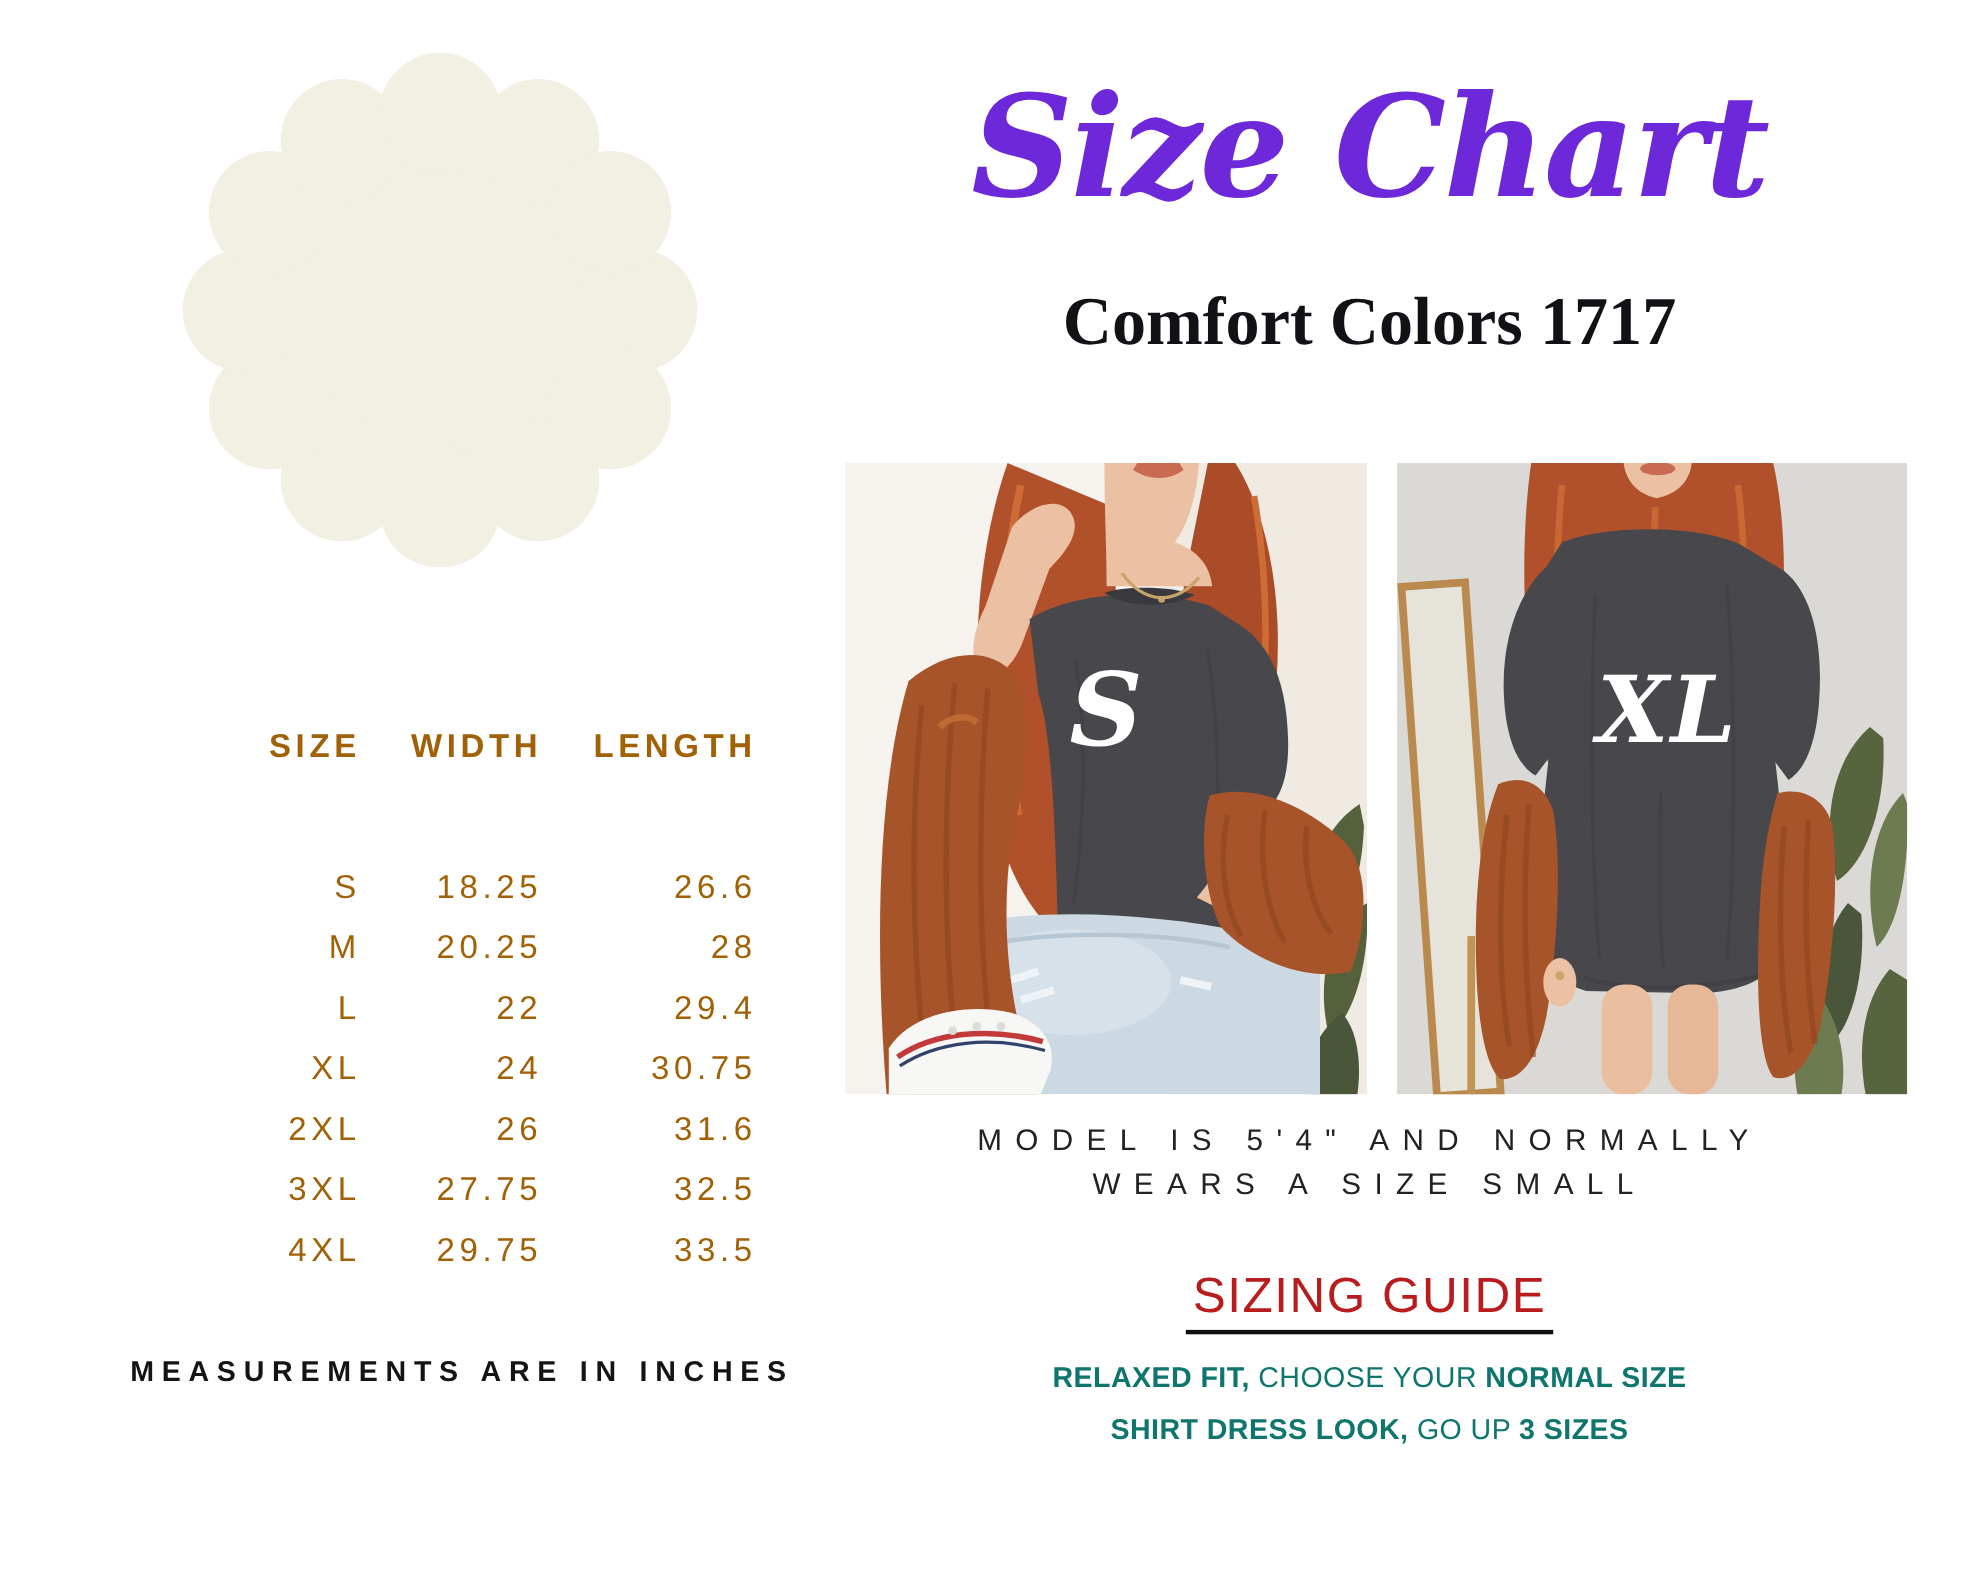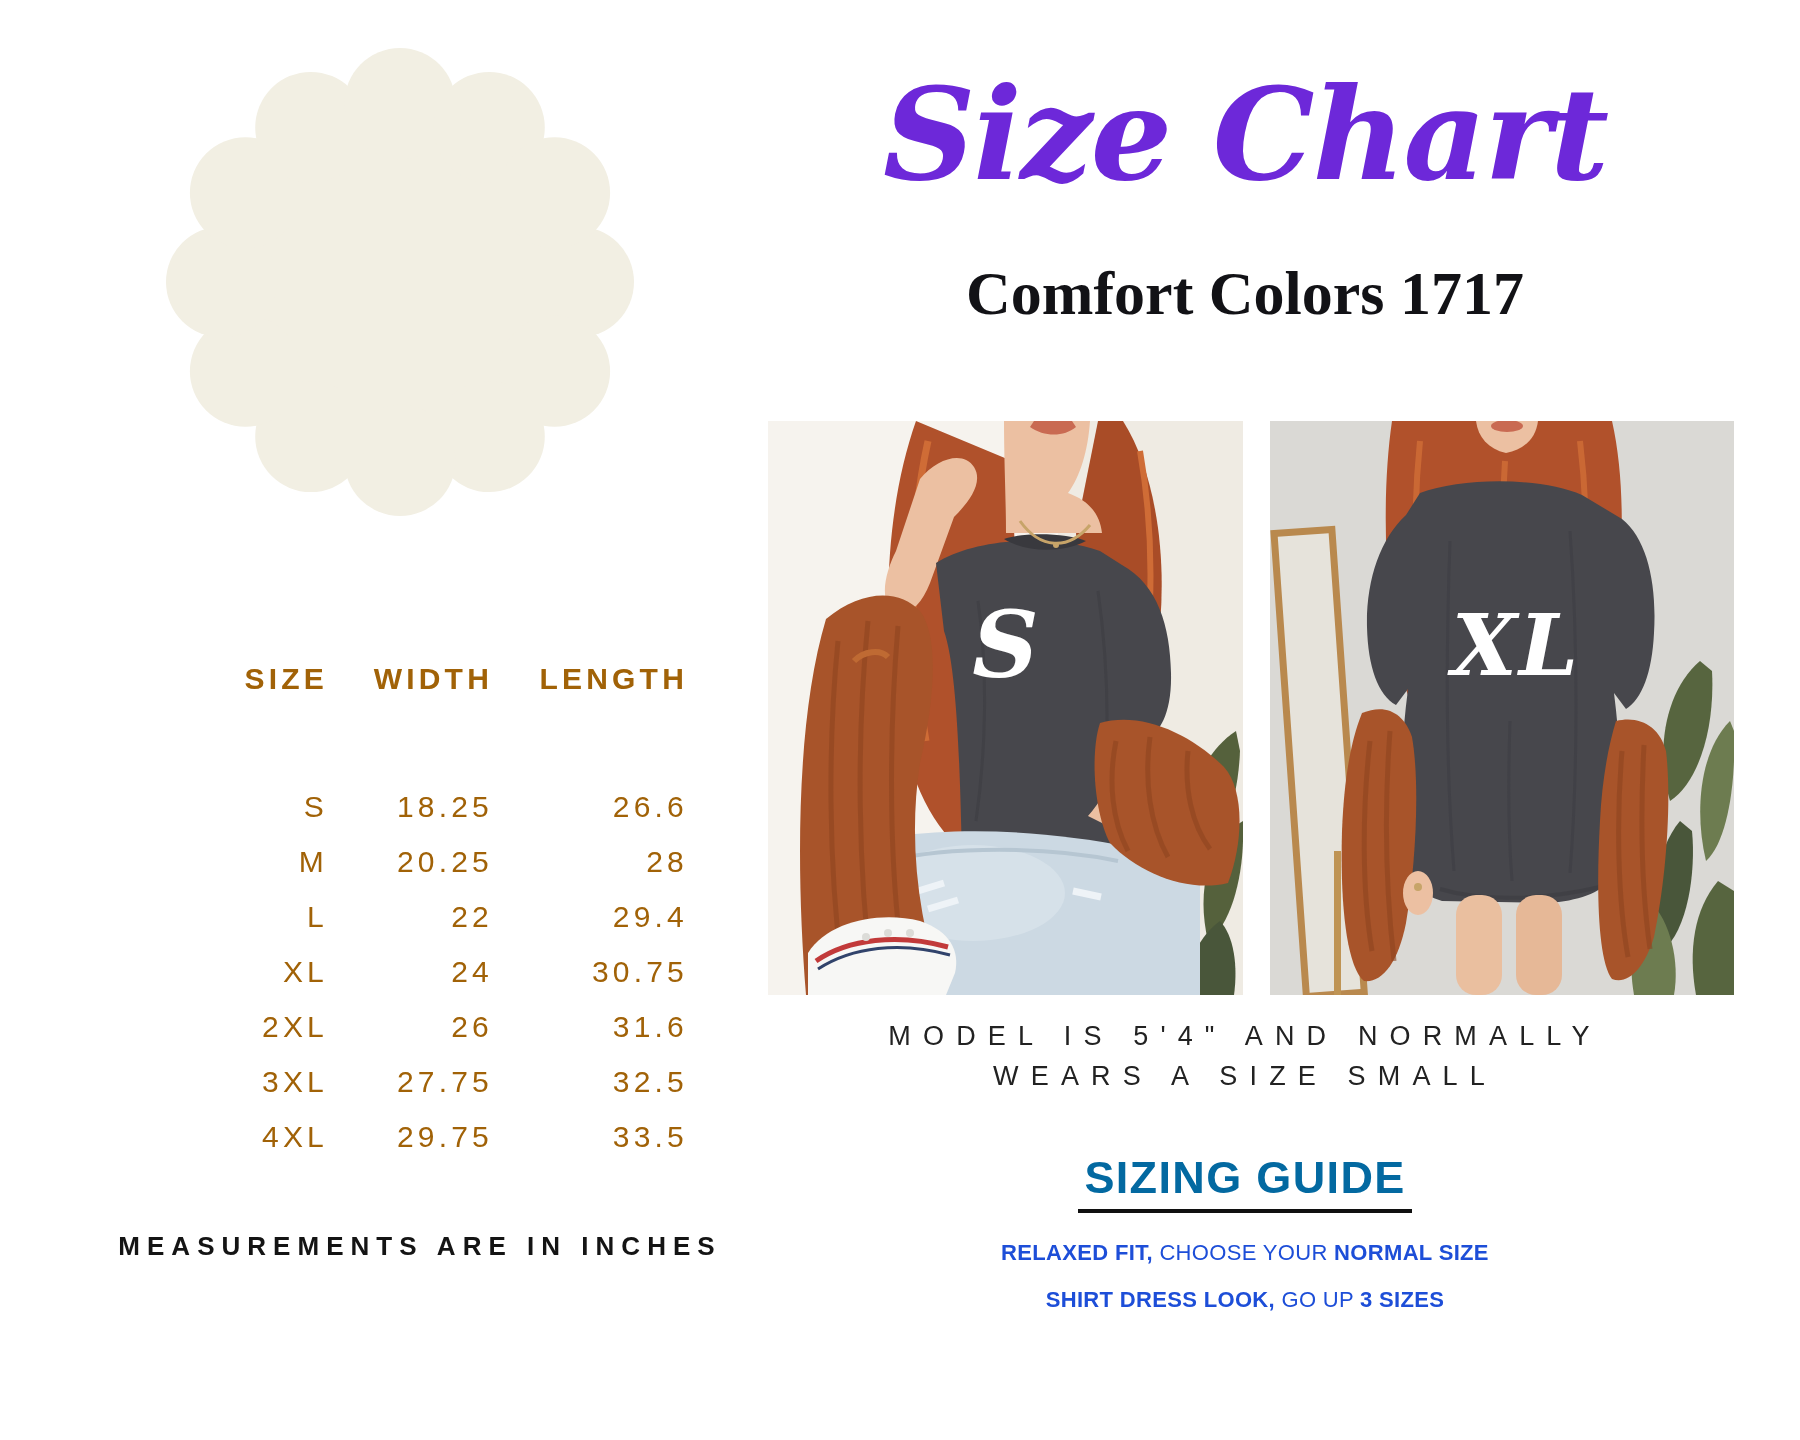--- a/index.html
+++ b/index.html
@@ -46,24 +46,24 @@
   .photo-s .shirt-letter{left:50%;top:39%;font-size:92px;}
   .photo-xl .shirt-letter{left:53%;top:39%;font-size:84px;letter-spacing:2px;}
   
   .model-note{
     position:absolute;left:720px;top:1016px;width:1050px;text-align:center;
     font-size:27px;font-weight:500;letter-spacing:0.45em;color:#222;line-height:40px;
   }
   
   .sizing-guide{position:absolute;left:740px;top:1152px;width:1010px;text-align:center;}
   .sg-heading{
-    display:inline-block;font-size:45px;font-weight:700;letter-spacing:0.03em;
-    padding:0 6px 5px 6px;border-bottom:4px solid #101010;color:#0369a1;
-  }
-  .sg-lines{margin-top:16px;font-size:22px;line-height:47px;color:#1d4ed8;letter-spacing:0.015em;}
+    display:inline-block;font-size:45px;font-weight:400;letter-spacing:0.03em;
+    padding:0 6px 5px 6px;border-bottom:4px solid #101010;color:#b91c1c;
+  }
+  .sg-lines{margin-top:16px;font-size:26px;line-height:47px;color:#0f766e;letter-spacing:0.015em;}
   .sg-b{font-weight:700;}
   .sg-r{font-weight:400;}
 </style>
 </head>
 <body>
 
 <div class="canvas">
 
   <svg class="scallop" viewBox="-240 -240 480 480" xmlns="http://www.w3.org/2000/svg">
     <g fill="#F2EFE3">

